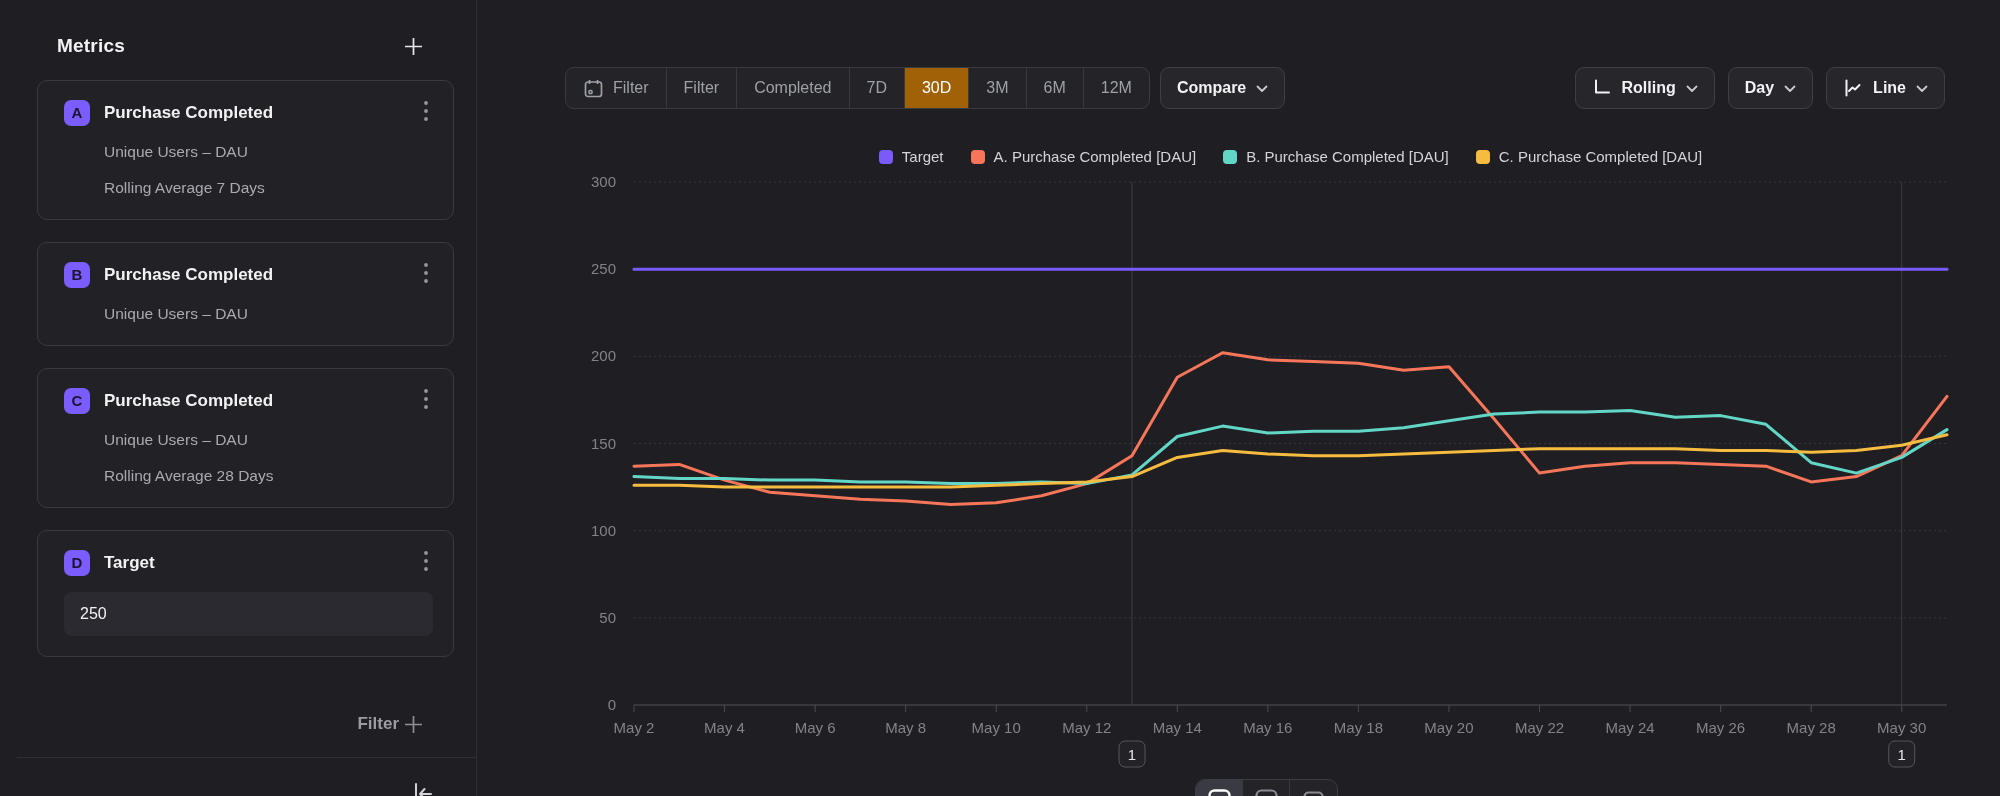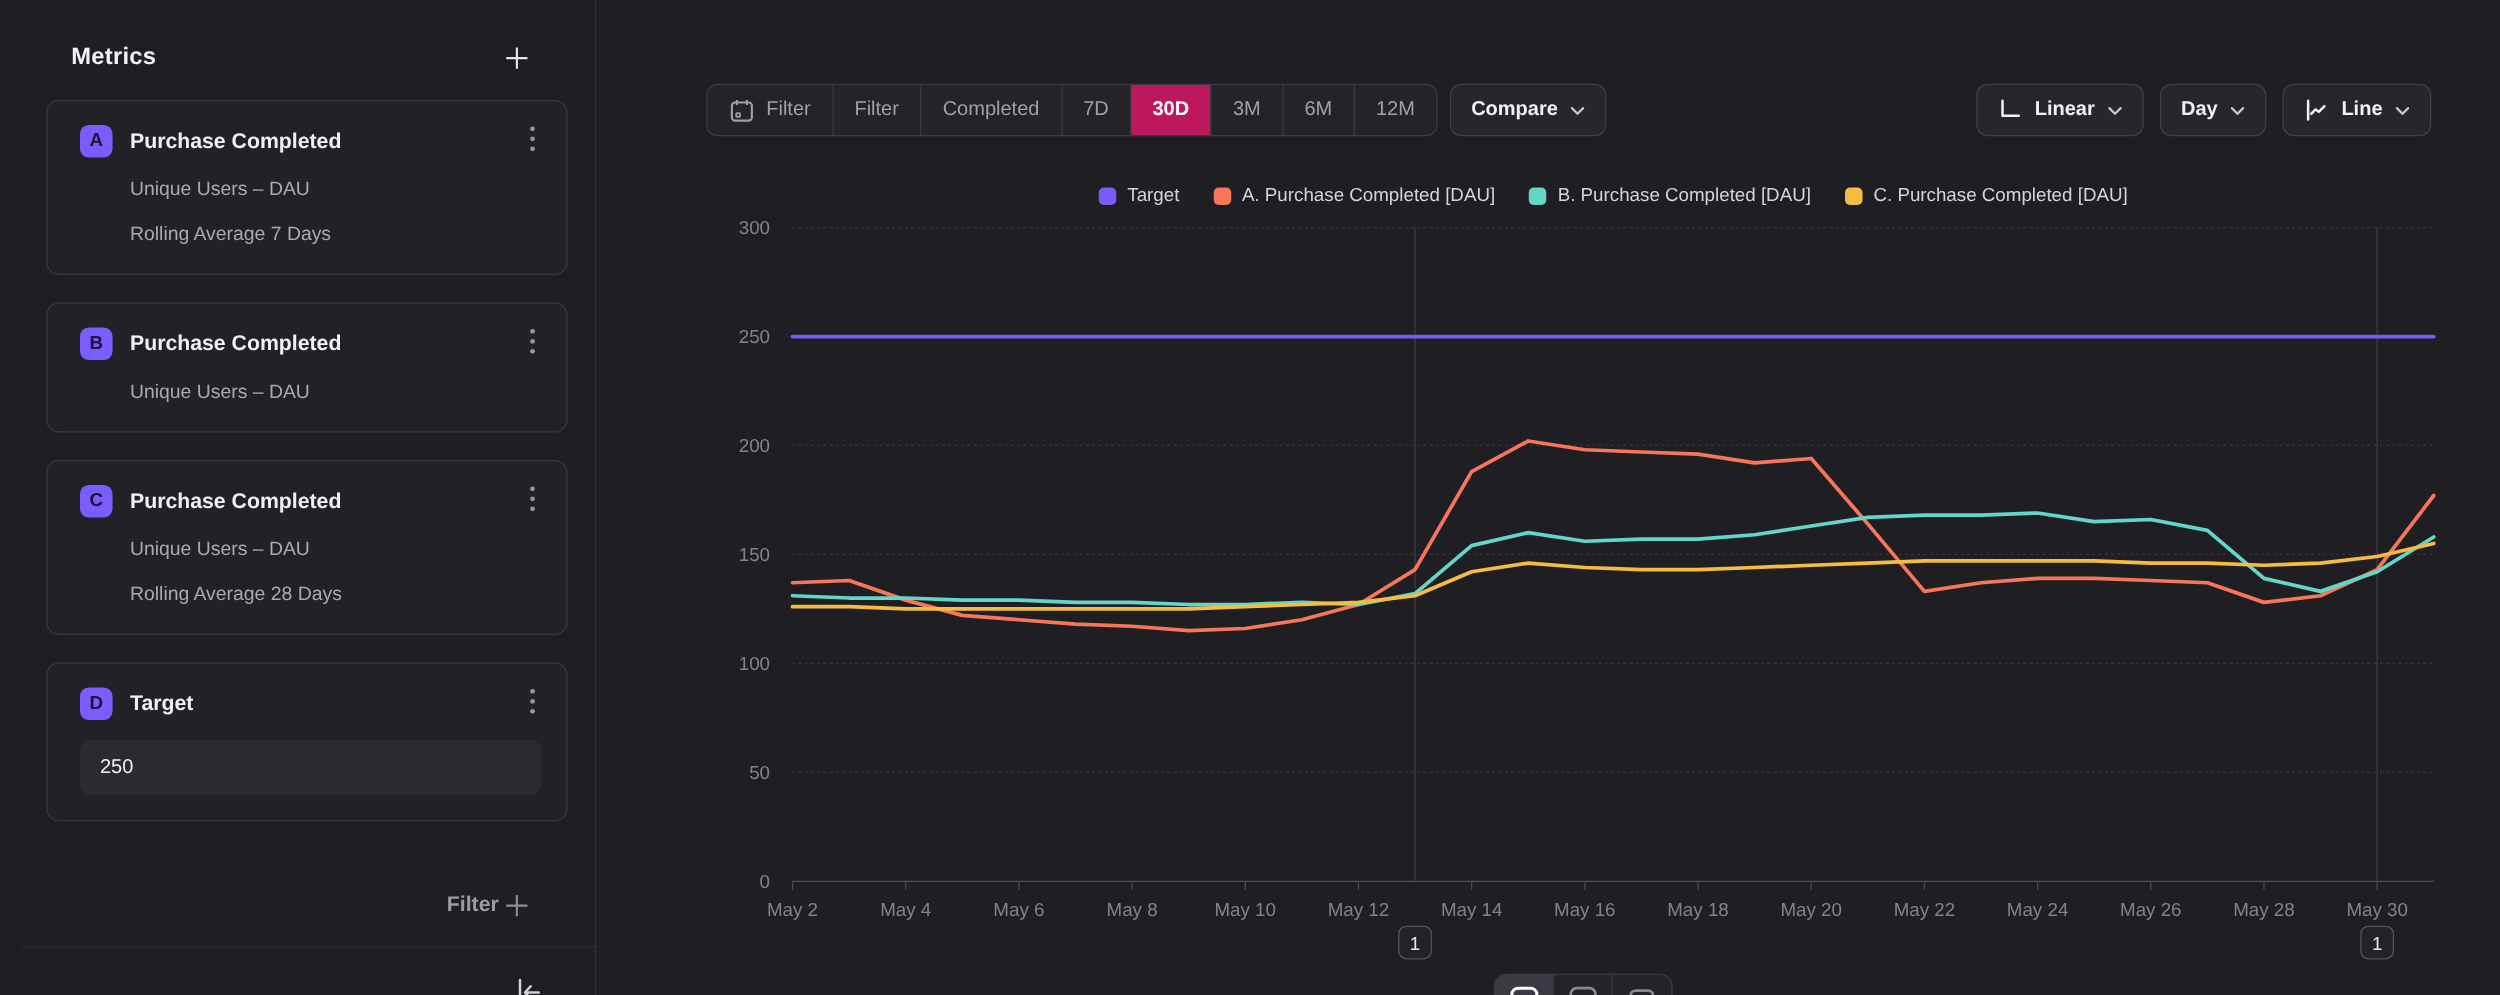--- a/index.html
+++ b/index.html
@@ -80,21 +80,21 @@
     overflow:hidden;
   }
   .seg {
     display:flex; align-items:center; justify-content:center; gap:9px;
     padding:0 17px; background:none; border:none; cursor:pointer;
     border-right:1px solid #38383E;
     color:#9EA1A8; font-size:16px; font-family:"Liberation Sans", sans-serif;
     white-space:nowrap;
   }
   .seg:last-child { border-right:none; }
-  .seg.active { background:#be185d; color:#FFFFFF; font-weight:700; }
+  .seg.active { background:#a16207; color:#FFFFFF; font-weight:400; }
 
   .btn {
     display:flex; align-items:center; gap:10px; height:42px;
     background:#26262B; border:1px solid #3E3E45; border-radius:9px;
     color:#F2F2F5; font-size:16px; font-weight:700; font-family:"Liberation Sans", sans-serif;
     padding:0 16px; cursor:pointer; white-space:nowrap;
   }
   .chev { margin-top:1px; }
 
   .legend {
@@ -246,21 +246,21 @@
           <svg class="chev" width="12" height="8" viewBox="0 0 12 8">
               <path d="M1.5 1.5L6 6l4.5-4.5" stroke="#C8C8CE" stroke-width="1.8" fill="none" stroke-linecap="round" stroke-linejoin="round"></path>
             </svg>
         </button>
       </div>
       <div class="toolbar-right">
         <button class="btn">
           <svg width="20" height="20" viewBox="0 0 20 20">
               <path d="M4 2.5v12M4 14.5h13" stroke="#F2F2F5" stroke-width="2" fill="none" stroke-linecap="round"></path>
             </svg>
-          <span>Linear</span>
+          <span>Rolling</span>
           <svg class="chev" width="12" height="8" viewBox="0 0 12 8">
               <path d="M1.5 1.5L6 6l4.5-4.5" stroke="#C8C8CE" stroke-width="1.8" fill="none" stroke-linecap="round" stroke-linejoin="round"></path>
             </svg>
         </button>
         <button class="btn">
           <span>Day</span>
           <svg class="chev" width="12" height="8" viewBox="0 0 12 8">
               <path d="M1.5 1.5L6 6l4.5-4.5" stroke="#C8C8CE" stroke-width="1.8" fill="none" stroke-linecap="round" stroke-linejoin="round"></path>
             </svg>
         </button>

